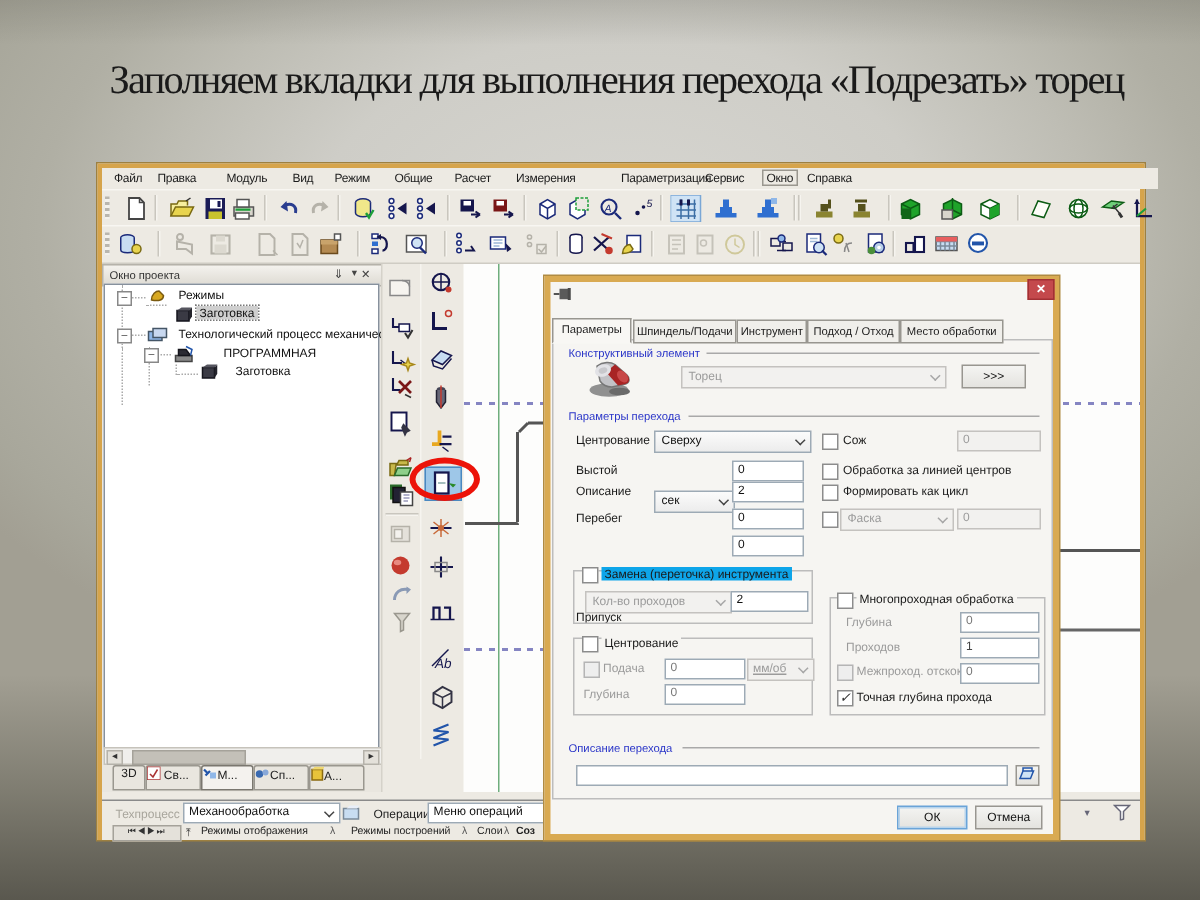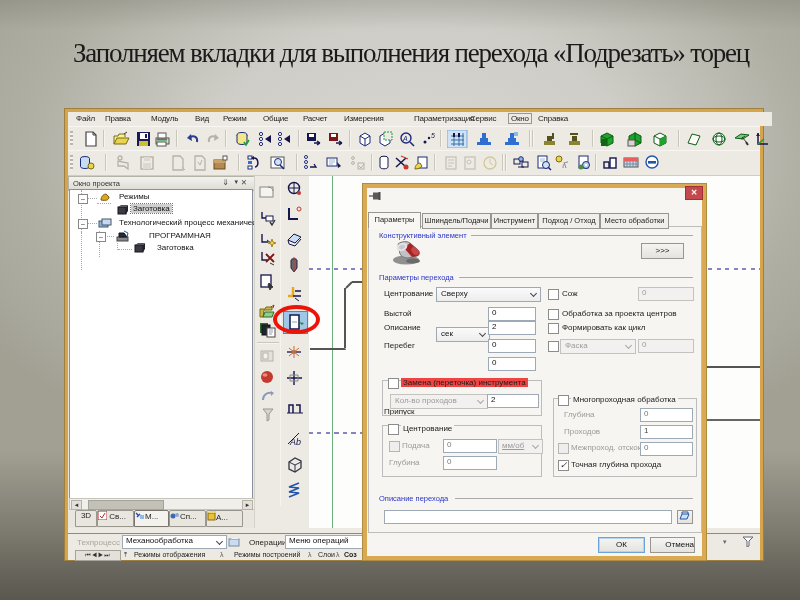--- a/index.html
+++ b/index.html
@@ -693,47 +693,48 @@
       <i class="gline" style="left:104px;top:47px;width:222px;"></i>
       <svg class="abs" style="left:24px;top:52px;" width="38" height="26">
         <ellipse cx="15" cy="20" rx="13" ry="4.5" fill="#909090"></ellipse>
         <ellipse cx="22" cy="21" rx="7" ry="2.5" fill="#6a6a6a"></ellipse>
         <path d="M7 4c4-3 9-3 12-1l8 7c2 2 2 5-1 6l-9 2c-3 0-6-1-8-4z" fill="#c2c2c6" stroke="#777"></path>
         <path d="M19 3l8 7c2 2 2 5-1 6l-5 1-8-9z" fill="#a82424"></path>
         <ellipse cx="24" cy="11" rx="3" ry="4.5" fill="#c84848" transform="rotate(-40 24 11)"></ellipse>
         <ellipse cx="11" cy="7" rx="5.5" ry="4" fill="#e2e2e6" transform="rotate(-20 11 7)"></ellipse>
         <ellipse cx="11" cy="7" rx="3" ry="2" fill="#c8c8cc" transform="rotate(-20 11 7)"></ellipse>
       </svg>
+      <span class="gcmb" style="left:87px;top:56px;width:171px;line-height:12px;padding-left:4px;">Торец<i class="garr"></i></span>
       <span class="btn" style="left:274px;top:55px;width:41px;line-height:13px;">&gt;&gt;&gt;</span>
       <span class="blab" style="left:12px;top:85px;">Параметры перехода</span>
       <i class="gline" style="left:92px;top:89px;width:234px;"></i>
       <span class="lab" style="left:17px;top:101px;">Центрование</span>
       <span class="cmb" style="left:69px;top:99px;width:99px;line-height:12px;padding-left:4px;">Сверху<i class="arr"></i></span>
       <i class="cb" style="left:181px;top:101px;"></i>
         <span class="lab" style="left:195px;top:101px;">Сож</span>
       <span class="gfld" style="left:271px;top:99px;width:51px;">0</span>
       <span class="lab" style="left:17px;top:121px;">Выстой</span>
       <span class="cmb" style="left:69px;top:119px;width:48px;line-height:12px;padding-left:4px;margin-top:20px;">сек<i class="arr"></i></span>
       <span class="fld" style="left:121px;top:119px;width:43px;">0</span>
       <i class="cb" style="left:181px;top:121px;"></i>
-        <span class="lab" style="left:195px;top:121px;">Обработка за проекта центров</span>
+        <span class="lab" style="left:195px;top:121px;">Обработка за линией центров</span>
       <span class="lab" style="left:17px;top:135px;">Описание</span>
       <span class="fld" style="left:121px;top:133px;width:43px;">2</span>
       <i class="cb" style="left:181px;top:135px;"></i>
         <span class="lab" style="left:195px;top:135px;">Формировать как цикл</span>
       <span class="lab" style="left:17px;top:153px;">Перебег</span>
       <span class="fld" style="left:121px;top:151px;width:43px;">0</span>
       <i class="cb" style="left:181px;top:153px;"></i>
       <span class="gcmb" style="left:193px;top:151px;width:70px;line-height:12px;padding-left:4px;">Фаска<i class="garr"></i></span>
       <span class="gfld" style="left:271px;top:151px;width:51px;">0</span>
       <span class="lab" style="left:17px;top:171px;margin-top:48px;">Припуск</span>
       <span class="fld" style="left:121px;top:169px;width:43px;">0</span>
       <i class="gbox" style="left:15px;top:192px;width:158px;height:34px;"></i>
       <i class="cb" style="left:21px;top:190px;"></i>
-      <span class="lab" style="left:34px;top:190px;background:#ef4444;padding:0 2px;">Замена (переточка) инструмента</span>
+      <span class="lab" style="left:34px;top:190px;background:#0ea5e9;padding:0 2px;">Замена (переточка) инструмента</span>
       <span class="gcmb" style="left:23px;top:206px;width:92px;line-height:12px;padding-left:4px;">Кол-во проходов<i class="garr"></i></span>
       <span class="fld" style="left:120px;top:206px;width:47px;">2</span>
       <i class="gbox" style="left:186px;top:210px;width:142px;height:77px;"></i>
       <i class="cb" style="left:191px;top:207px;"></i>
       <span class="lab" style="left:204px;top:207px;background:#f6f5f2;padding:0 2px;">Многопроходная обработка</span>
       <span class="glab" style="left:197px;top:222px;">Глубина</span>
       <span class="fld" style="left:273px;top:220px;width:48px;color:#777;">0</span>
       <span class="glab" style="left:197px;top:239px;">Проходов</span>
       <span class="fld" style="left:273px;top:237px;width:48px;color:#444;">1</span>
       <i class="gcb" style="left:191px;top:255px;"></i>
@@ -751,17 +752,17 @@
       <span class="glab" style="left:22px;top:270px;">Глубина</span>
       <span class="fld" style="left:76px;top:268px;width:49px;color:#777;">0</span>
       <span class="blab" style="left:12px;top:306px;">Описание перехода</span>
       <i class="gline" style="left:88px;top:310px;width:238px;"></i>
       <span class="fld" style="left:17px;top:322px;width:283px;"></span>
       <span class="btn" style="left:310px;top:322px;width:14px;height:12px;"><svg width="12" height="10">
             <path d="M1 8l2-5h7l-2 5z" fill="#cfe3f5" stroke="#2255aa"></path>
             <path d="M3 3V1h6v2" fill="none" stroke="#2255aa"></path>
           </svg></span>
       <span class="btn" style="left:231px;top:349px;width:45px;line-height:13px;border-color:#6aa4d8;box-shadow:0 0 0 1px #b8d4ec inset;">ОК</span>
-      <span class="btn" style="left:283px;top:349px;width:43px;line-height:13px;text-align:right;">Отмена</span>
+      <span class="btn" style="left:283px;top:349px;width:43px;line-height:13px;">Отмена</span>
     </div>
   </div>
   <div id="redellipse"></div>
 </div>
 
 </body></html>

